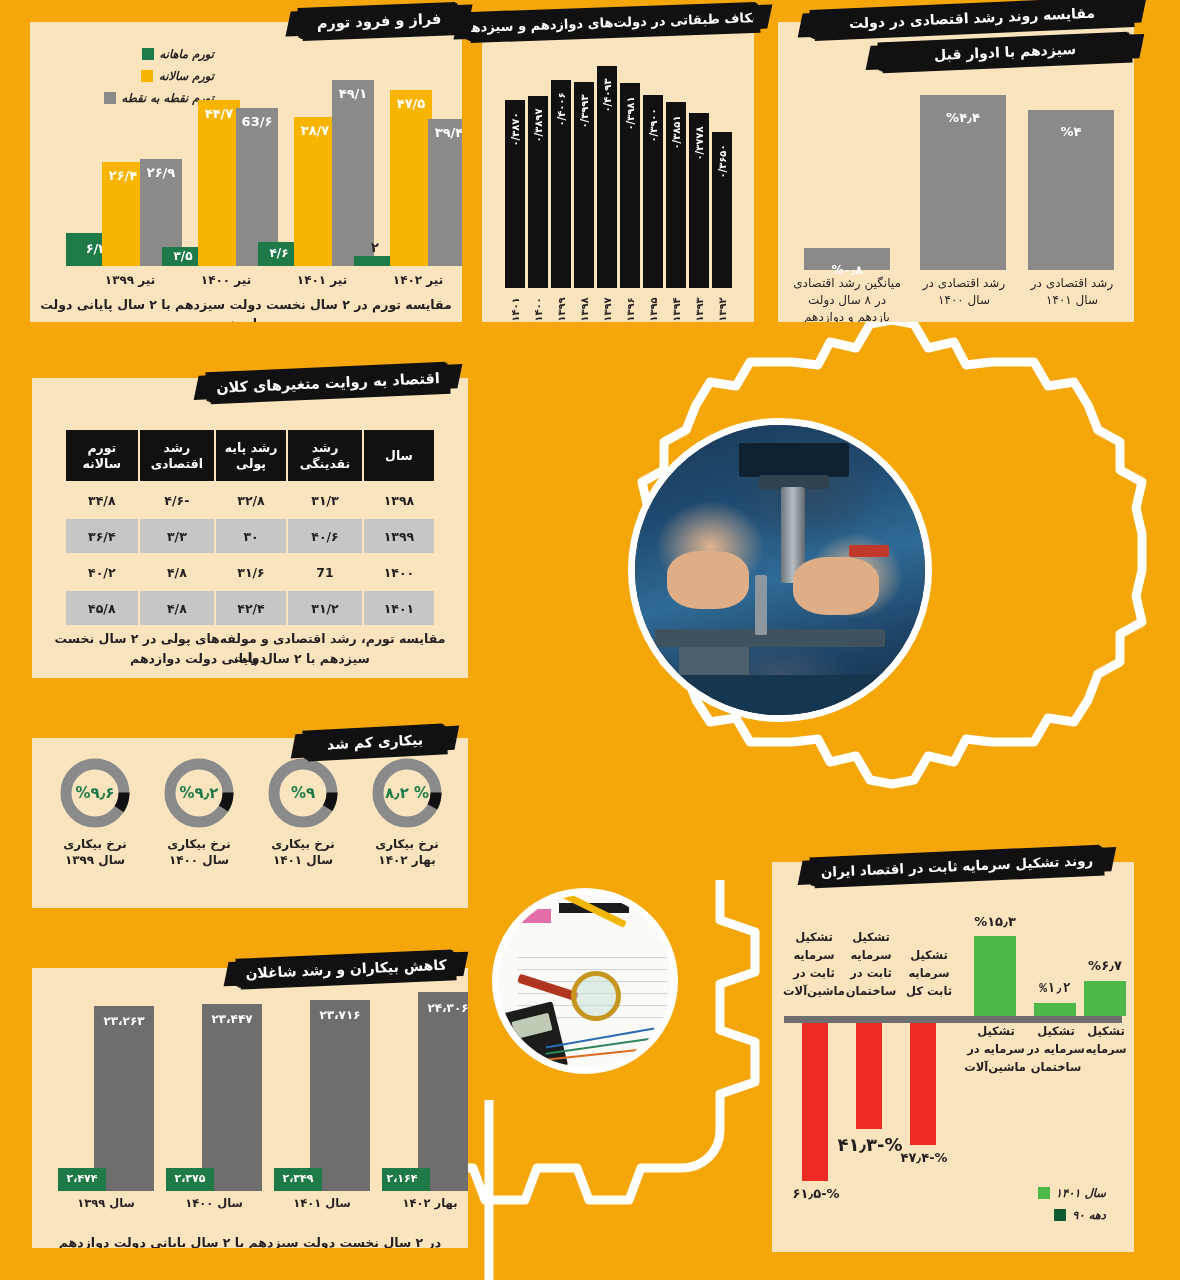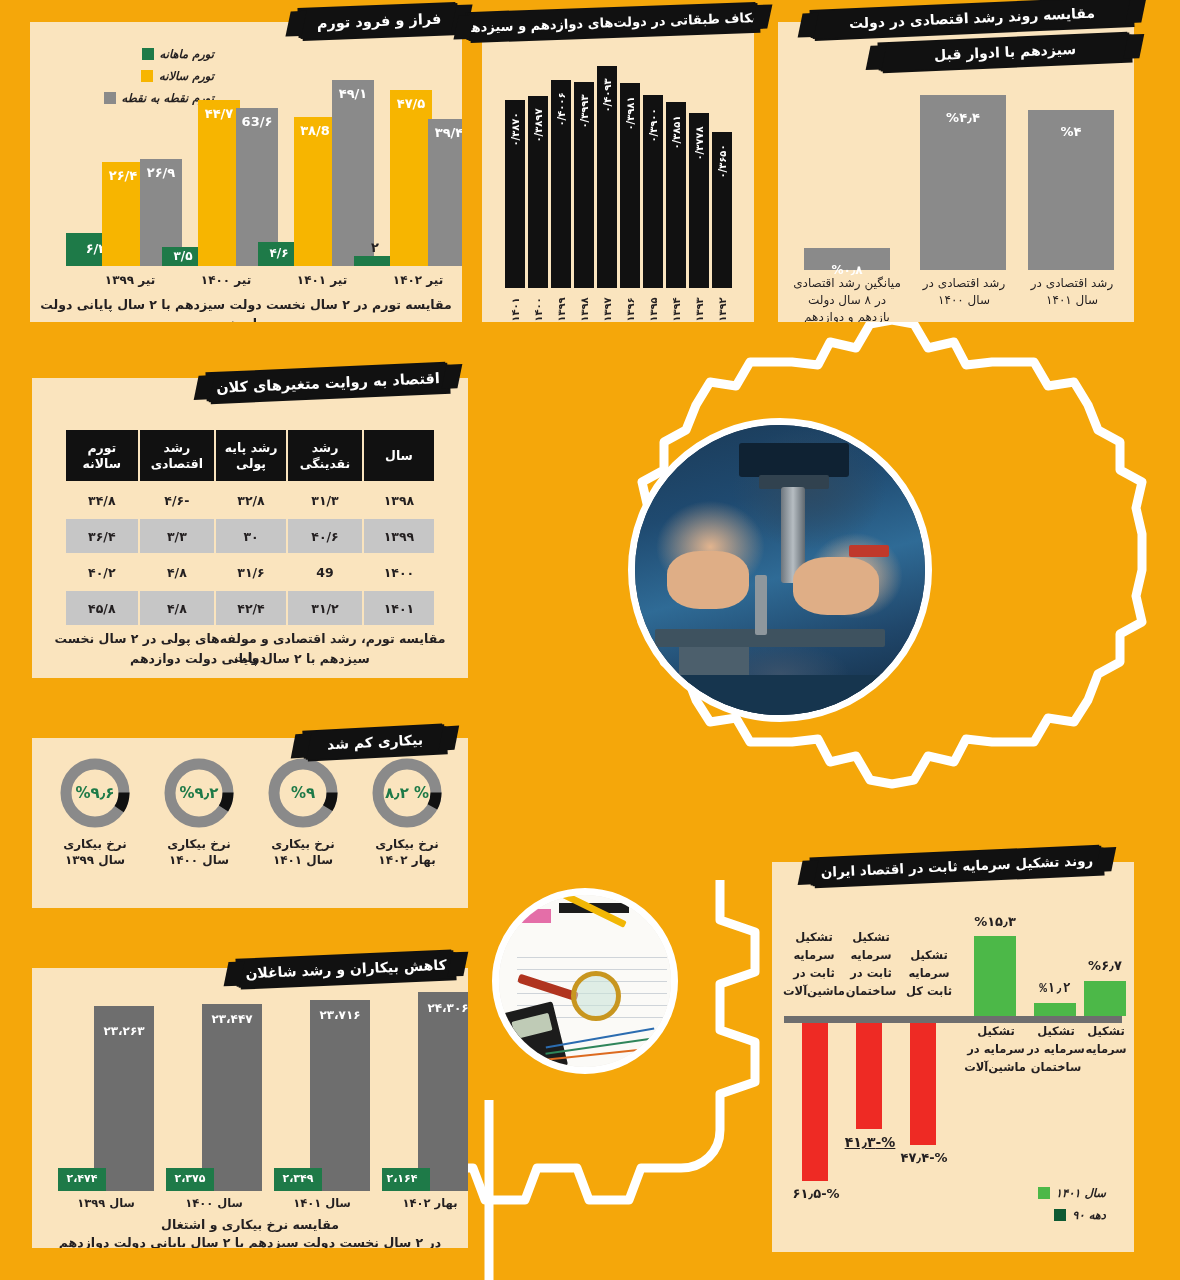--- a/index.html
+++ b/index.html
@@ -195,21 +195,21 @@
     <div class="bar-val" style="left:132px; top:227px; width:42px; font-size:12px;">۳/۵</div>
     <div class="bar" style="left:168px; top:78px; width:42px; height:166px; background:#F7B500;"></div>
     <div class="bar-val" style="left:168px; top:84px; width:42px; font-size:13px;">۴۴/۷</div>
     <div class="bar" style="left:206px; top:86px; width:42px; height:158px; background:#8A8A8A;"></div>
     <div class="bar-val" style="left:206px; top:92px; width:42px; font-size:13px;">63/۶</div>
     <div class="axislbl" style="left:144px; top:250px; width:104px; font-size:12px; font-weight:bold;">تیر ۱۴۰۰</div>
 
     <div class="bar" style="left:228px; top:220px; width:42px; height:24px; background:#1E7A48;"></div>
     <div class="bar-val" style="left:228px; top:224px; width:42px; font-size:12px;">۴/۶</div>
     <div class="bar" style="left:264px; top:95px; width:42px; height:149px; background:#F7B500;"></div>
-    <div class="bar-val" style="left:264px; top:101px; width:42px; font-size:13px;">۳۸/8</div>
+    <div class="bar-val" style="left:264px; top:101px; width:42px; font-size:13px;">۳۸/۷</div>
     <div class="bar" style="left:302px; top:58px; width:42px; height:186px; background:#8A8A8A;"></div>
     <div class="bar-val" style="left:302px; top:64px; width:42px; font-size:13px;">۴۹/۱</div>
     <div class="axislbl" style="left:240px; top:250px; width:104px; font-size:12px; font-weight:bold;">تیر ۱۴۰۱</div>
 
     <div class="bar" style="left:324px; top:234px; width:42px; height:10px; background:#1E7A48;"></div>
     <div class="bar-val dark" style="left:324px; top:218px; width:42px; font-size:13px;">۲</div>
     <div class="bar" style="left:360px; top:68px; width:42px; height:176px; background:#F7B500;"></div>
     <div class="bar-val" style="left:360px; top:74px; width:42px; font-size:13px;">۴۷/۵</div>
     <div class="bar" style="left:398px; top:97px; width:42px; height:147px; background:#8A8A8A;"></div>
     <div class="bar-val" style="left:398px; top:103px; width:42px; font-size:13px;">۳۹/۴</div>
@@ -299,21 +299,21 @@
         </tr>
         <tr class="even">
           <td>۱۳۹۹</td>
           <td>۴۰/۶</td>
           <td>۳۰</td>
           <td>۳/۳</td>
           <td>۳۶/۴</td>
         </tr>
         <tr class="odd">
           <td>۱۴۰۰</td>
-          <td>49</td>
+          <td>71</td>
           <td>۳۱/۶</td>
           <td>۴/۸</td>
           <td>۴۰/۲</td>
         </tr>
         <tr class="even">
           <td>۱۴۰۱</td>
           <td>۳۱/۲</td>
           <td>۴۲/۴</td>
           <td>۴/۸</td>
           <td>۴۵/۸</td>
@@ -367,21 +367,21 @@
     </div>
     <div class="axislbl" style="left:325px; top:98px; width:100px; font-size:12px; font-weight:bold;">نرخ بیکاری</div>
     <div class="axislbl" style="left:325px; top:114px; width:100px; font-size:12px; font-weight:bold;">بهار ۱۴۰۲</div>
 
   </div>
   <div class="ribbon" style="left:305px; top:728px; width:140px; height:28px; font-size:14px; transform:rotate(-3deg);">بیکاری کم شد</div>
 
   <div class="panel" style="left:32px; top:968px; width:436px; height:280px;">
 
     <div class="bar" style="left:62px; top:38px; width:60px; height:185px; background:#6E6E6E;"></div>
-    <div class="bar-val" style="left:62px; top:56px; width:60px; font-size:12px;">۲۳،۲۶۳</div>
+    <div class="bar-val" style="left:62px; top:46px; width:60px; font-size:12px;">۲۳،۲۶۳</div>
     <div class="bar" style="left:26px; top:200px; width:48px; height:23px; background:#1E7A48;"></div>
     <div class="bar-val" style="left:26px; top:204px; width:48px; font-size:11px;">۲،۴۷۴</div>
     <div class="axislbl" style="left:26px; top:228px; width:96px; font-size:11.5px; font-weight:bold;">سال ۱۳۹۹</div>
 
     <div class="bar" style="left:170px; top:36px; width:60px; height:187px; background:#6E6E6E;"></div>
     <div class="bar-val" style="left:170px; top:44px; width:60px; font-size:12px;">۲۳،۴۴۷</div>
     <div class="bar" style="left:134px; top:200px; width:48px; height:23px; background:#1E7A48;"></div>
     <div class="bar-val" style="left:134px; top:204px; width:48px; font-size:11px;">۲،۳۷۵</div>
     <div class="axislbl" style="left:134px; top:228px; width:96px; font-size:11.5px; font-weight:bold;">سال ۱۴۰۰</div>
 
@@ -390,21 +390,20 @@
     <div class="bar" style="left:242px; top:200px; width:48px; height:23px; background:#1E7A48;"></div>
     <div class="bar-val" style="left:242px; top:204px; width:48px; font-size:11px;">۲،۳۴۹</div>
     <div class="axislbl" style="left:242px; top:228px; width:96px; font-size:11.5px; font-weight:bold;">سال ۱۴۰۱</div>
 
     <div class="bar" style="left:386px; top:24px; width:60px; height:199px; background:#6E6E6E;"></div>
     <div class="bar-val" style="left:386px; top:33px; width:60px; font-size:12px;">۲۴،۳۰۶</div>
     <div class="bar" style="left:350px; top:200px; width:48px; height:23px; background:#1E7A48;"></div>
     <div class="bar-val" style="left:350px; top:204px; width:40px; font-size:11px;text-align:center;">۲،۱۶۴</div>
     <div class="axislbl" style="left:350px; top:228px; width:96px; font-size:11.5px; font-weight:bold;">بهار ۱۴۰۲</div>
 
-    <div class="cap" style="left:10px; top:248px; width:416px; font-size:12.5px;">مقایسه نرخ بیکاری و اشتغال</div>
     <div class="cap" style="left:10px; top:266px; width:416px; font-size:12.5px;">در ۲ سال نخست دولت سیزدهم با ۲ سال پایانی دولت دوازدهم</div>
   </div>
   <div class="ribbon" style="left:238px; top:955px; width:216px; height:28px; font-size:14px; transform:rotate(-2.5deg);">کاهش بیکاران و رشد شاغلان</div>
 
   <div class="panel" style="left:772px; top:862px; width:362px; height:390px;">
 
     <div style="position:absolute; left:12px; top:154px; width:338px; height:7px; background:#6E6E6E;"></div>
 
     <div class="bar" style="left:202px; top:74px; width:42px; height:80px; background:#4CB848;"></div>
     <div class="bar-val dark" style="left:190px; top:52px; width:66px; font-size:13px;">%۱۵٫۳</div>
@@ -423,21 +422,21 @@
     <div class="axislbl" style="left:254px; top:180px; width:60px; font-size:11.5px; font-weight:bold;">سرمایه در</div>
     <div class="axislbl" style="left:254px; top:198px; width:60px; font-size:11.5px; font-weight:bold;">ساختمان</div>
 
     <div class="axislbl" style="left:304px; top:162px; width:60px; font-size:11.5px; font-weight:bold;">تشکیل</div>
     <div class="axislbl" style="left:304px; top:180px; width:60px; font-size:11.5px; font-weight:bold;">سرمایه</div>
 
     <div class="bar" style="left:30px; top:161px; width:26px; height:158px; background:#EE2A24;"></div>
     <div class="bar-val dark" style="left:8px; top:324px; width:72px; font-size:13px;">%-۶۱٫۵</div>
 
     <div class="bar" style="left:84px; top:161px; width:26px; height:106px; background:#EE2A24;"></div>
-    <div class="bar-val dark" style="left:62px; top:272px; width:72px; font-size:14px;text-decoration:underline;">%-۴۱٫۳</div>
+    <div class="bar-val dark" style="left:62px; top:272px; width:72px; font-size:18px;">%-۴۱٫۳</div>
 
     <div class="bar" style="left:138px; top:161px; width:26px; height:122px; background:#EE2A24;"></div>
     <div class="bar-val dark" style="left:116px; top:288px; width:72px; font-size:13px;">%-۴۷٫۴</div>
 
     <div class="axislbl" style="left:13px; top:68px; width:58px; font-size:11.5px; font-weight:bold;">تشکیل</div>
     <div class="axislbl" style="left:13px; top:86px; width:58px; font-size:11.5px; font-weight:bold;">سرمایه</div>
     <div class="axislbl" style="left:13px; top:104px; width:58px; font-size:11.5px; font-weight:bold;">ثابت در</div>
     <div class="axislbl" style="left:7px; top:122px; width:70px; font-size:11.5px; font-weight:bold;">ماشین‌آلات</div>
 
     <div class="axislbl" style="left:70px; top:68px; width:58px; font-size:11.5px; font-weight:bold;">تشکیل</div>

